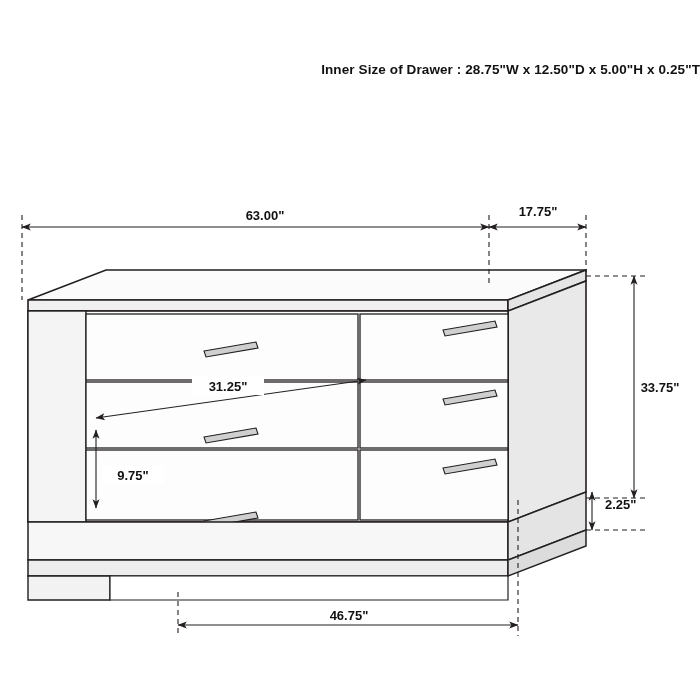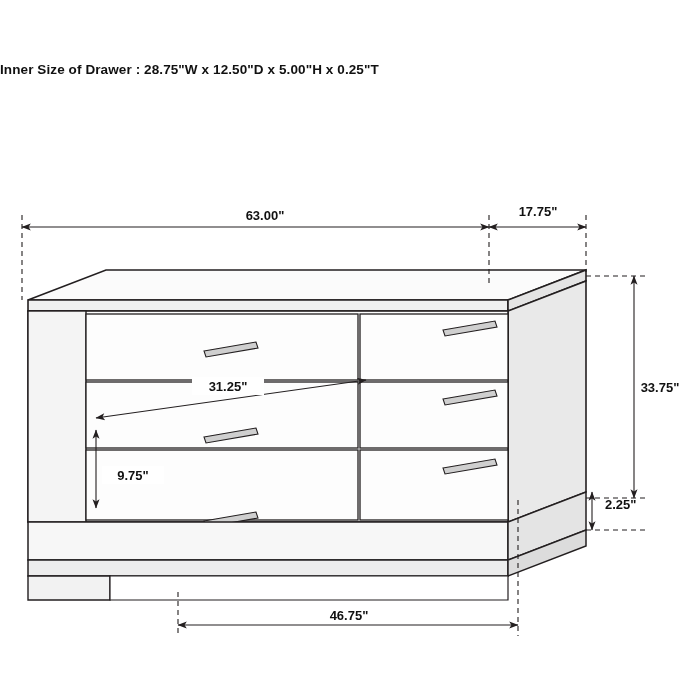--- a/index.html
+++ b/index.html
@@ -17,21 +17,21 @@
   #stage {
     position: relative;
     width: 700px;
     height: 700px;
   }
   #title {
     position: absolute;
     top: 62px;
     left: 0;
     width: 700px;
-    text-align: left;
+    text-align: right;
     font-size: 13.5px;
     font-weight: bold;
     letter-spacing: 0.1px;
     color: #111;
   }
   svg.diagram {
     position: absolute;
     top: 0;
     left: 0;
   }

